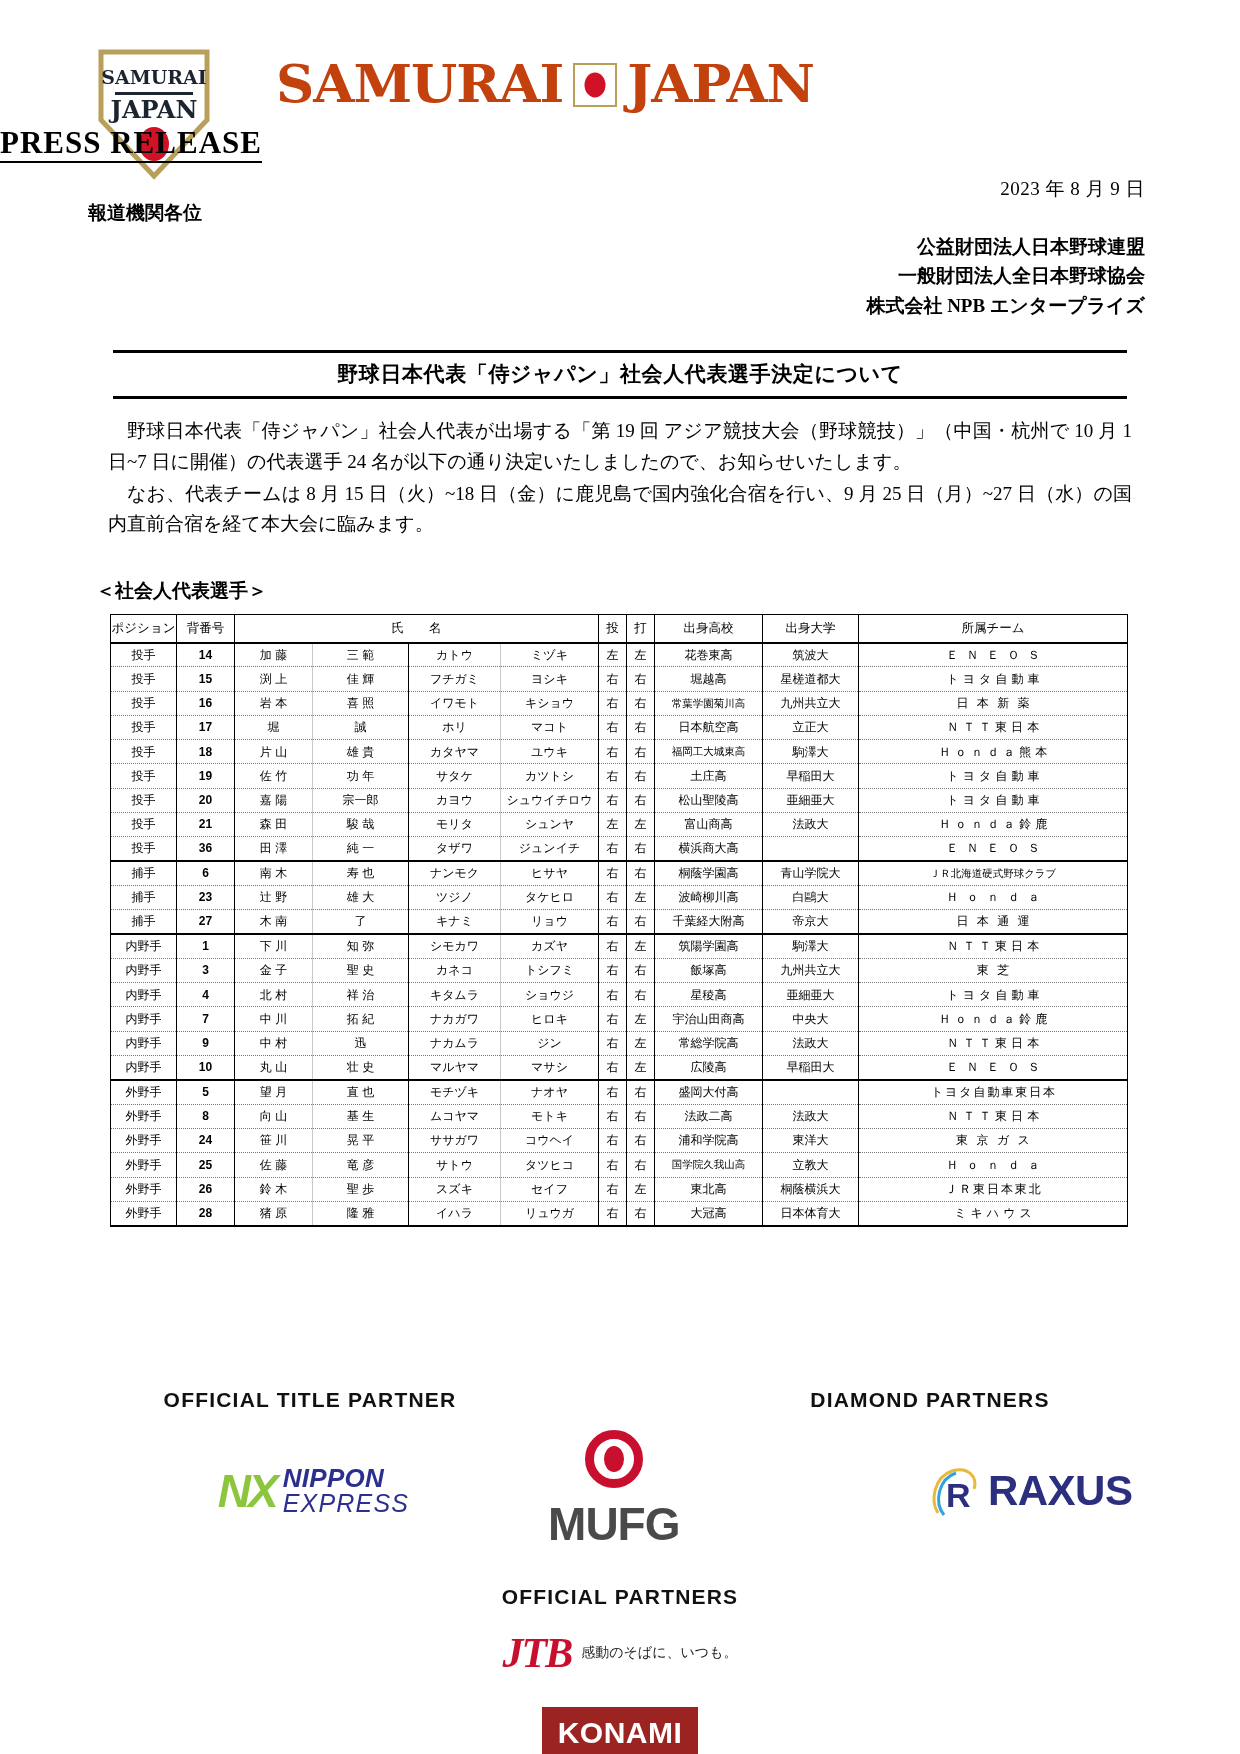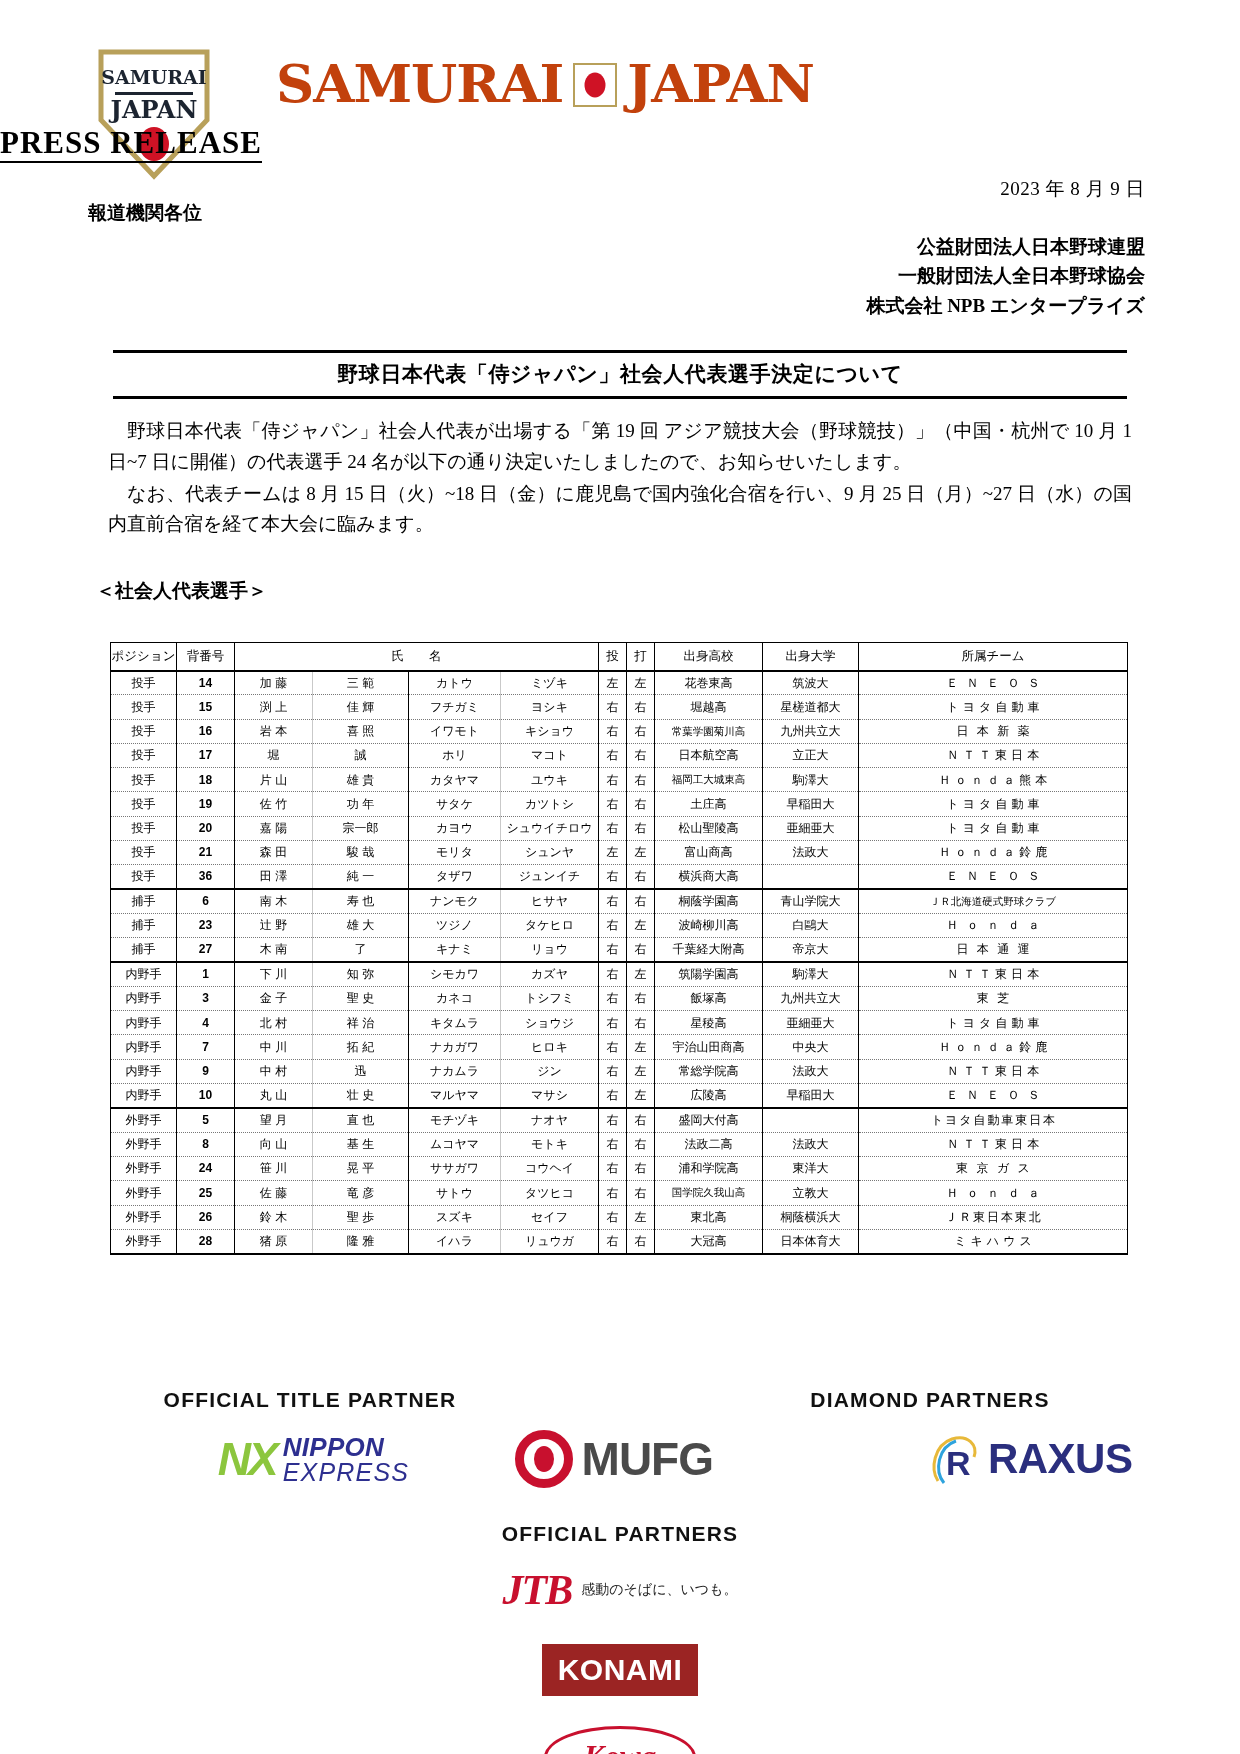--- a/index.html
+++ b/index.html
@@ -86,21 +86,21 @@
   .body-copy p { margin:0; text-indent:1em; }
   .body-copy p + p { margin-top:1px; }
 
   .section-label {
     position:absolute; left:96px; top:578px;
     font-size:19px; font-weight:bold;
   }
 
   
   .roster-wrap {
-    position:absolute; left:110px; top:642px; width:1018px;
+    position:absolute; left:110px; top:614px; width:1018px;
   }
   table.roster {
     border-collapse:collapse; width:100%;
     font-size:12px;
     font-family:"Liberation Sans", sans-serif;
   }
   table.roster th, table.roster td {
     border:1px solid #000;
     text-align:center;
     vertical-align:middle;
@@ -162,21 +162,21 @@
     line-height:1;
   }
   .nx-words {
     font-family:"Liberation Sans", sans-serif;
     font-weight:bold; font-size:26px; color:#2d2f8f; line-height:1.0;
     letter-spacing:.3px;
   }
   .nx-words .l2 { font-weight:normal; letter-spacing:1.2px; font-size:25px; }
 
   
-  .mufg { display:flex; align-items:center; gap:9px; }
+  .mufg { display:flex; align-items:center; gap:9px;flex-direction:column; }
   .mufg-mark { width:58px; height:58px; position:relative; }
   .mufg-mark .ring {
     position:absolute; inset:0; border-radius:50%;
     border:9px solid #c8102e;
   }
   .mufg-mark .dot {
     position:absolute; left:50%; top:50%; transform:translate(-50%,-50%);
     width:20px; height:26px; border-radius:50%; background:#c8102e;
   }
   .mufg-text {

